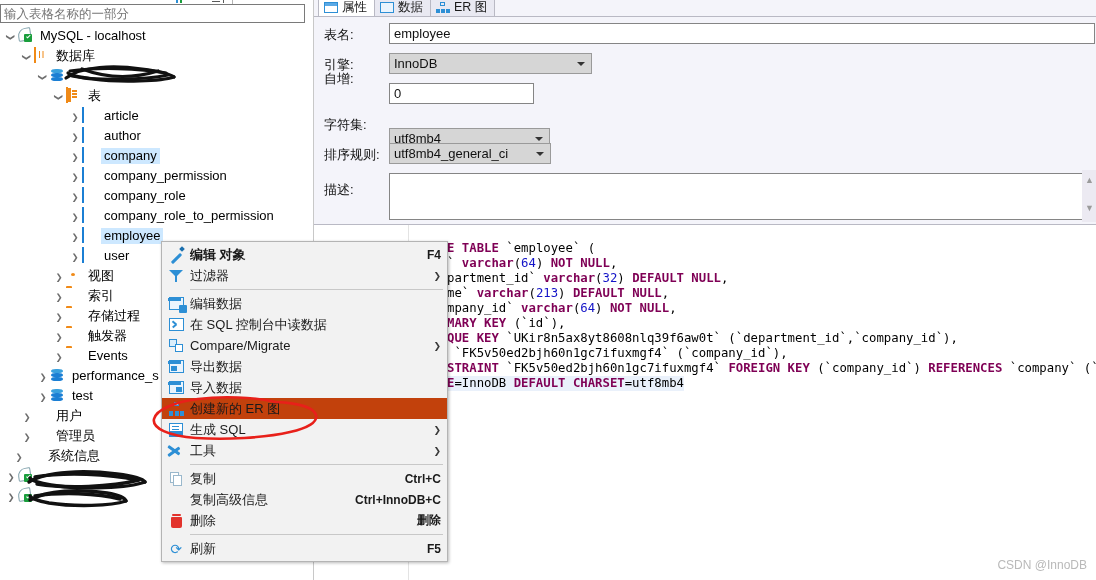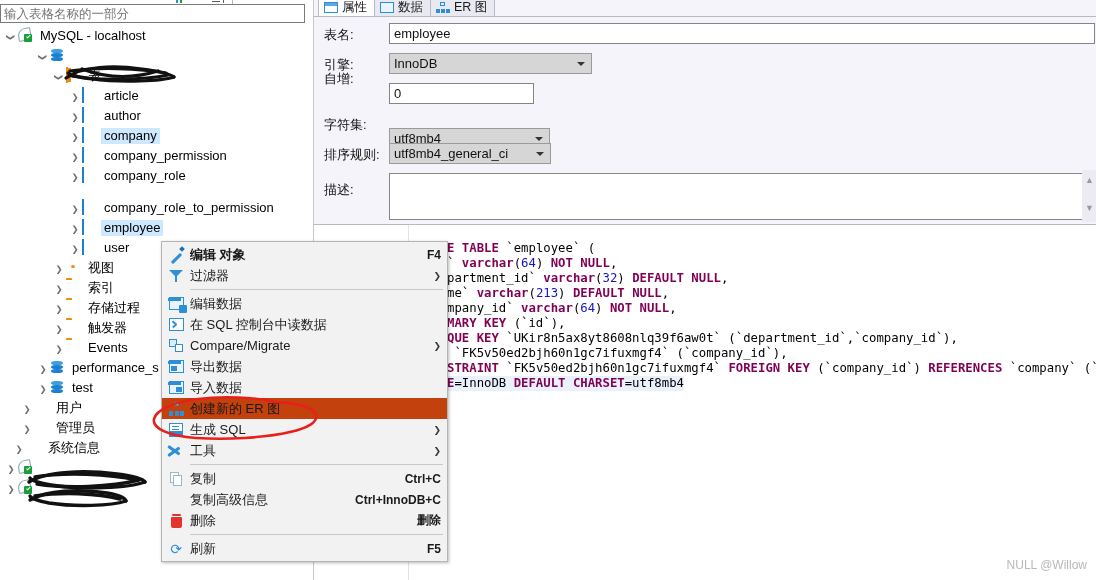--- a/index.html
+++ b/index.html
@@ -458,20 +458,25 @@
   </div>
 
   <input id="tree-search" type="text" placeholder="输入表格名称的一部分" style="">
 
   <div class="tree-rows" id="tree-rows">
       <div class="tnode" style="padding-left: 4px;">
         <span class="twist expanded"></span>
         <span class="ticon"><span class="ic-conn"><span class="dolph"></span><span class="chk"></span></span></span>
         <span class="tlabel">MySQL - localhost</span>
       </div>
+      <div class="tnode" style="padding-left: 20px;">
+        <span class="twist expanded"></span>
+        <span class="ticon"><span class="ic-dbgrid"></span></span>
+        <span class="tlabel">数据库</span>
+      </div>
       <div class="tnode" style="padding-left: 36px;">
         <span class="twist expanded"></span>
         <span class="ticon"><span class="ic-db"><i></i><i></i><i></i></span></span>
         <span class="tlabel" style="min-width: 100px; display: inline-block;"></span>
       </div>
       <div class="tnode" style="padding-left: 52px;">
         <span class="twist expanded"></span>
         <span class="ticon"><span class="ic-tablelist"></span></span>
         <span class="tlabel">表</span>
       </div>
@@ -493,21 +498,21 @@
       <div class="tnode" style="padding-left: 68px;">
         <span class="twist collapsed"></span>
         <span class="ticon"><span class="ic-table"></span></span>
         <span class="tlabel">company_permission</span>
       </div>
       <div class="tnode" style="padding-left: 68px;">
         <span class="twist collapsed"></span>
         <span class="ticon"><span class="ic-table"></span></span>
         <span class="tlabel">company_role</span>
       </div>
-      <div class="tnode" style="padding-left: 68px; margin-top: 12px;">
+      <div class="tnode" style="padding-left: 68px;">
         <span class="twist collapsed"></span>
         <span class="ticon"><span class="ic-table"></span></span>
         <span class="tlabel">company_role_to_permission</span>
       </div>
       <div class="tnode sel" style="padding-left: 68px;">
         <span class="twist collapsed"></span>
         <span class="ticon"><span class="ic-table"></span></span>
         <span class="tlabel">employee</span>
       </div>
       <div class="tnode" style="padding-left: 68px;">
@@ -776,13 +781,13 @@
   `name` <span class="kw">varchar</span>(<span class="num">213</span>) <span class="kw">DEFAULT NULL</span>,
   `company_id` <span class="kw">varchar</span>(<span class="num">64</span>) <span class="kw">NOT NULL</span>,
   <span class="kw">PRIMARY KEY</span> (`id`),
   <span class="kw">UNIQUE KEY</span> `UKir8n5ax8yt8608nlq39f6aw0t` (`department_id`,`company_id`),
   <span class="kw">KEY</span> `FK5v50ed2bjh60n1gc7ifuxmgf4` (`company_id`),
   <span class="kw">CONSTRAINT</span> `FK5v50ed2bjh60n1gc7ifuxmgf4` <span class="kw">FOREIGN KEY</span> (`company_id`) <span class="kw">REFERENCES</span> `company` (`id`
 <span class="last"><span class="kw">ENGINE</span>=InnoDB <span class="kw">DEFAULT</span> <span class="kw">CHARSET</span>=utf8mb4</span></pre>
   </div>
 </div>
 
-<div id="watermark">NULL @Willow</div>
+<div id="watermark">CSDN @InnoDB</div>
 
 </body></html>

